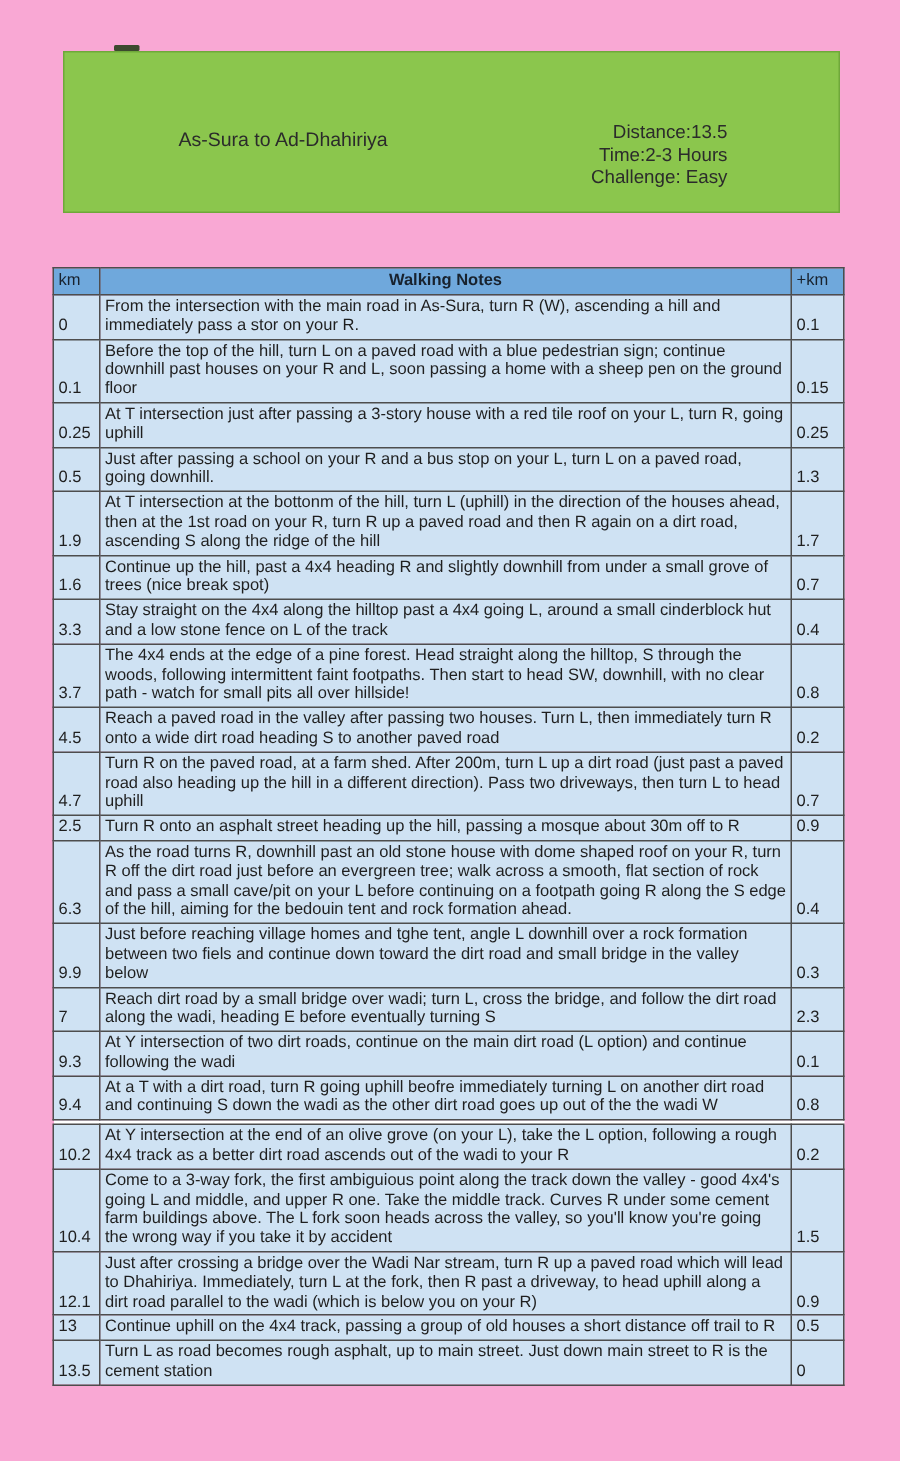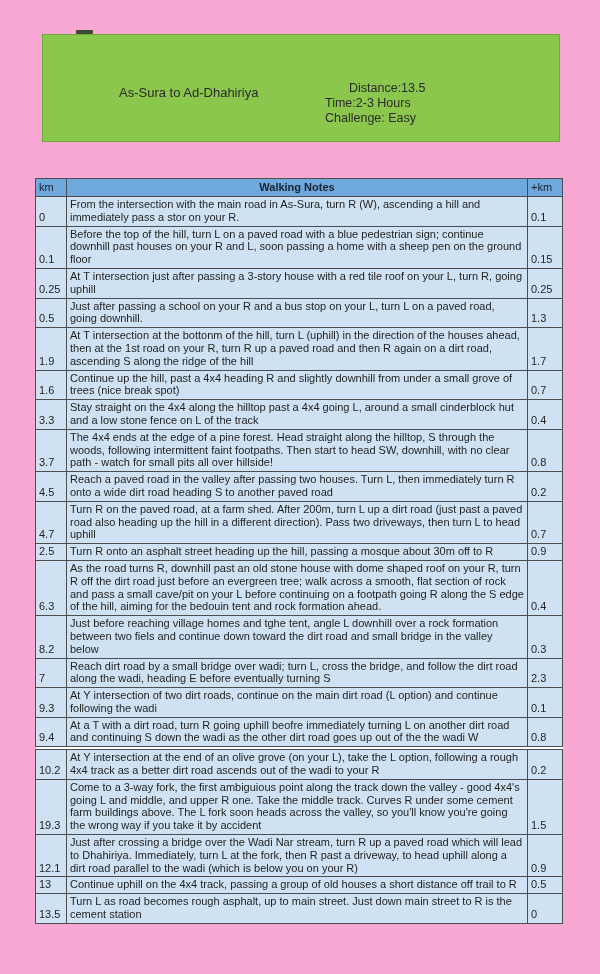--- a/index.html
+++ b/index.html
@@ -42,21 +42,21 @@
     top: 50px;
     font-size: 13px;
     color: #2b2b2b;
     white-space: nowrap;
   }
   .trail-info {
     position: absolute;
     left: 282px;
     top: 46px;
     width: 160px;
-    text-align: left;
+    text-align: right;
     font-size: 12.5px;
     line-height: 15px;
     color: #2b2b2b;
   }
   .trail-info .line1 { margin-left: 24px; }
 
   table.notes-table {
     position: absolute;
     left: 35px;
     top: 178px;
@@ -178,21 +178,21 @@
           <td class="cell-km">2.5</td>
           <td class="cell-note">Turn R onto an asphalt street heading up the hill, passing a mosque about 30m off to R</td>
           <td class="cell-plus">0.9</td>
         </tr>
         <tr>
           <td class="cell-km">6.3</td>
           <td class="cell-note">As the road turns R, downhill past an old stone house with dome shaped roof on your R, turn R off the dirt road just before an evergreen tree; walk across a smooth, flat section of rock and pass a small cave/pit on your L before continuing on a footpath going R along the S edge of the hill, aiming for the bedouin tent and rock formation ahead.</td>
           <td class="cell-plus">0.4</td>
         </tr>
         <tr>
-          <td class="cell-km">8.2</td>
+          <td class="cell-km">9.9</td>
           <td class="cell-note">Just before reaching village homes and tghe tent, angle L downhill over a rock formation between two fiels and continue down toward the dirt road and small bridge in the valley below</td>
           <td class="cell-plus">0.3</td>
         </tr>
         <tr>
           <td class="cell-km">7</td>
           <td class="cell-note">Reach dirt road by a small bridge over wadi; turn L, cross the bridge, and follow the dirt road along the wadi, heading E before eventually turning S</td>
           <td class="cell-plus">2.3</td>
         </tr>
         <tr>
           <td class="cell-km">9.3</td>
@@ -206,21 +206,21 @@
         </tr>
         <tr class="split-row">
           <td colspan="3"></td>
         </tr>
         <tr>
           <td class="cell-km">10.2</td>
           <td class="cell-note">At Y intersection at the end of an olive grove (on your L), take the L option, following a rough 4x4 track as a better dirt road ascends out of the wadi to your R</td>
           <td class="cell-plus">0.2</td>
         </tr>
         <tr>
-          <td class="cell-km">19.3</td>
+          <td class="cell-km">10.4</td>
           <td class="cell-note">Come to a 3-way fork, the first ambiguious point along the track down the valley - good 4x4's going L and middle, and upper R one. Take the middle track. Curves R under some cement farm buildings above. The L fork soon heads across the valley, so you'll know you're going the wrong way if you take it by accident</td>
           <td class="cell-plus">1.5</td>
         </tr>
         <tr>
           <td class="cell-km">12.1</td>
           <td class="cell-note">Just after crossing a bridge over the Wadi Nar stream, turn R up a paved road which will lead to Dhahiriya. Immediately, turn L at the fork, then R past a driveway, to head uphill along a dirt road parallel to the wadi (which is below you on your R)</td>
           <td class="cell-plus">0.9</td>
         </tr>
         <tr>
           <td class="cell-km">13</td>

